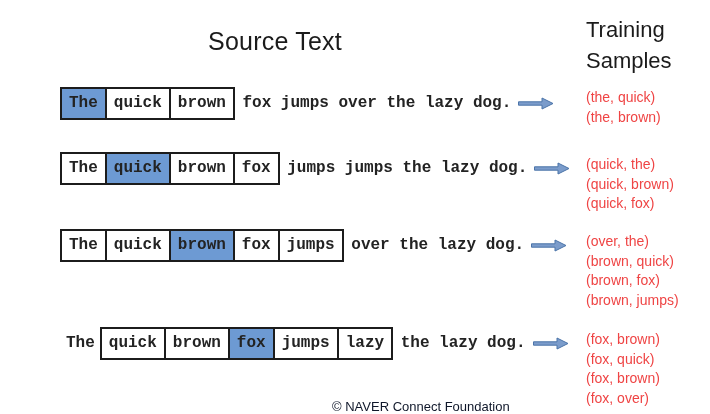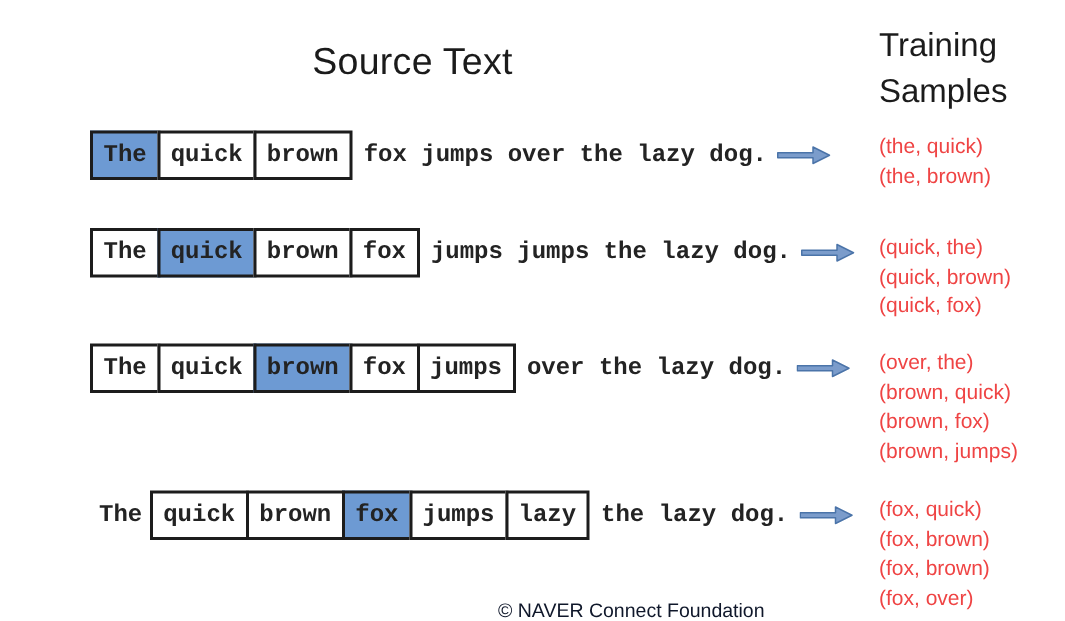--- a/index.html
+++ b/index.html
@@ -146,21 +146,21 @@
       <div>(quick, brown)</div>
       <div>(quick, fox)</div>
     </div>
   <div class="samples samples-3">
       <div>(over, the)</div>
       <div>(brown, quick)</div>
       <div>(brown, fox)</div>
       <div>(brown, jumps)</div>
     </div>
   <div class="samples samples-4">
+      <div>(fox, brown)</div>
       <div>(fox, quick)</div>
-      <div>(fox, brown)</div>
       <div>(fox, brown)</div>
       <div>(fox, over)</div>
     </div>
 
   <div class="footer">© NAVER Connect Foundation</div>
 
 </div>
 
 </body></html>

